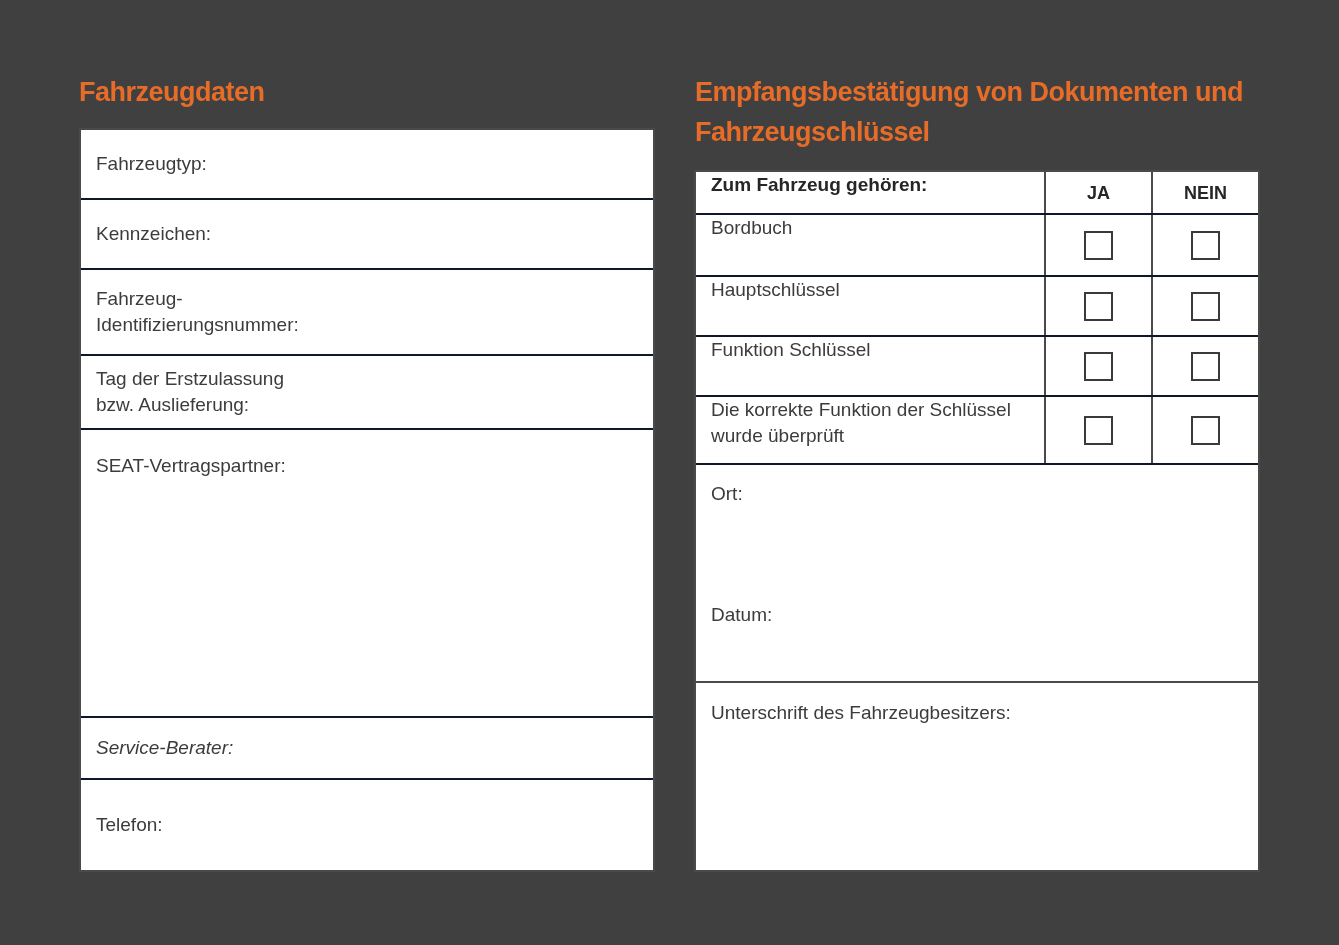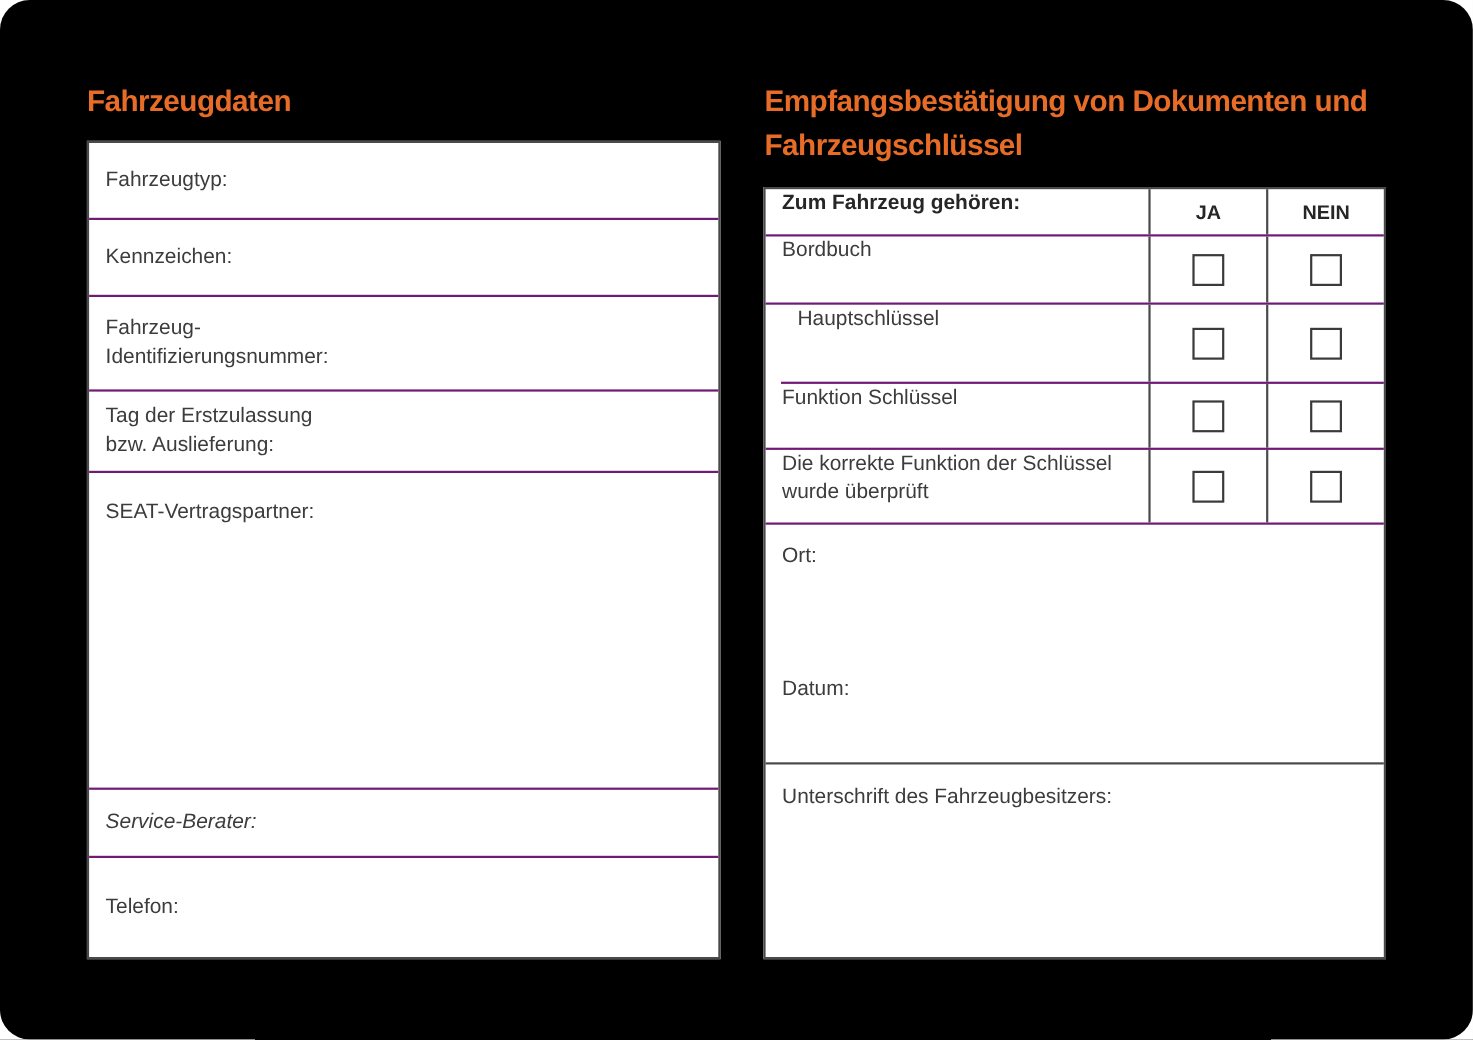--- a/index.html
+++ b/index.html
@@ -4,25 +4,24 @@
 <style>
   html, body {
     margin: 0;
     padding: 0;
     background: #ffffff;
   }
   .page {
     position: relative;
     width: 1339px;
     height: 945px;
-    background: #000000;
+    background: #404040;
     font-family: "Liberation Sans", sans-serif;
     color: #3c3c3c;
     overflow: hidden;
-    border-radius: 27px;
   }
   .heading {
     position: absolute;
     margin: 0;
     font-size: 27px;
     line-height: 40px;
     font-weight: 700;
     letter-spacing: -0.5px;
     color: #e76c28;
     white-space: pre-line;
@@ -38,21 +37,21 @@
     flex-direction: column;
     background: #ffffff;
   }
   #table-left  { left: 79px;  top: 128px; width: 576px; height: 744px; }
   #table-right { left: 694px; top: 170px; width: 566px; height: 702px; }
 
   .row {
     box-sizing: border-box;
     display: flex;
     align-items: center;
-    border-bottom: 2px solid #701a75;
+    border-bottom: 2px solid #0f172a;
   }
   .row:last-child { border-bottom: none; }
 
   .lbl {
     font-size: 19px;
     line-height: 26px;
     color: #3c3c3c;
     white-space: pre-line;
   }
   .pad { padding-left: 15px; padding-right: 12px; }
@@ -62,21 +61,21 @@
   .lr2 { height: 70px; }
   .lr3 { height: 86px; }
   .lr4 { height: 74px; }
   .lr5 { height: 288px; align-items: flex-start; padding-top: 23px; }
   .lr6 { height: 62px; font-style: italic; }
   .lr7 { flex: 1; }
 
   
   .rhdr  { height: 43px; }
   .rrow1 { height: 62px; }
-  .rrow2 { height: 72px; margin-left: 14px; }
+  .rrow2 { height: 60px; }
   .rrow3 { height: 60px; }
   .rrow4 { height: 68px; }
   .cell-label {
     flex: 1;
     box-sizing: border-box;
     display: flex;
     height: 100%;
   }
   .cell-check {
     box-sizing: border-box;

